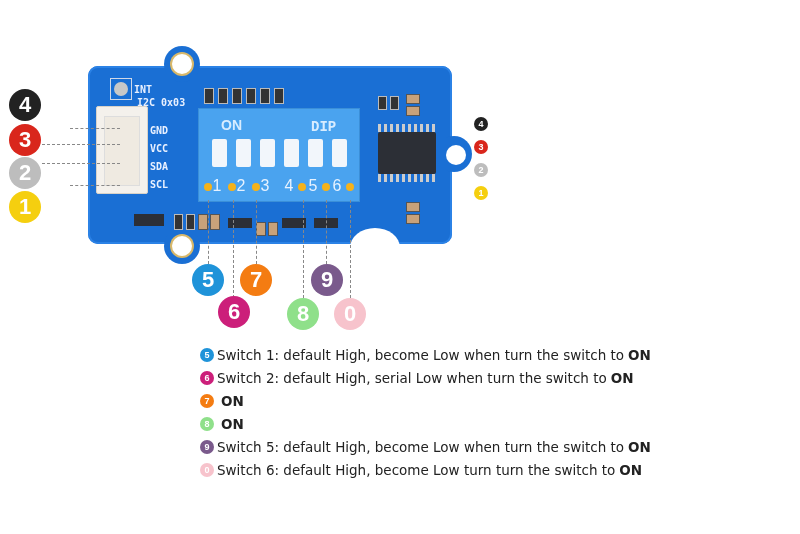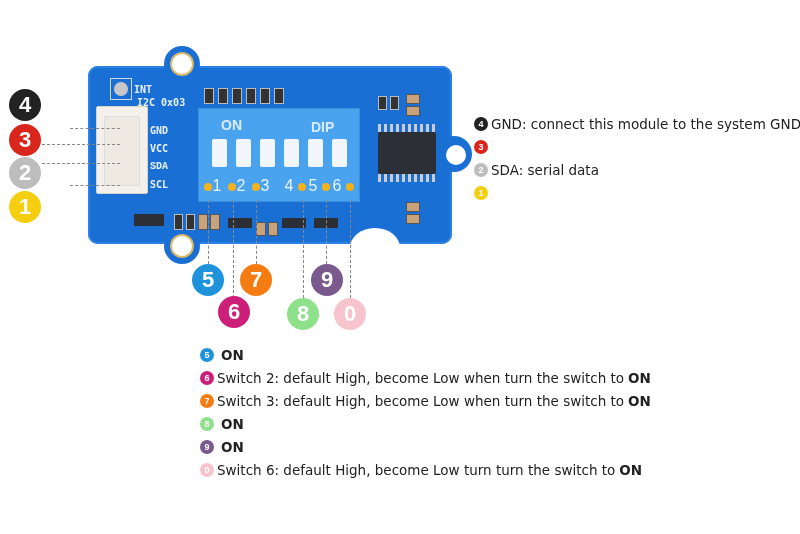--- a/index.html
+++ b/index.html
@@ -34,33 +34,33 @@
   <div class="abs" style="left:3px;top:3px;width:14px;height:14px;border-radius:50%;background:#c8c8c8;"></div>
 </div>
 <div class="pcb-text" style="left:134px;top:84px;">INT</div>
 <div class="pcb-text" style="left:137px;top:97px;">I2C 0x03</div>
 
 <div class="abs" style="left:96px;top:106px;width:50px;height:86px;background:#f4f1ec;border:1px solid #d8d2c8;border-radius:2px;"></div>
 <div class="abs" style="left:104px;top:116px;width:34px;height:68px;background:#efeae1;border:1px solid #ddd;"></div>
 
 <div class="pcb-text" style="left:150px;top:125px;">GND</div>
 <div class="pcb-text" style="left:150px;top:143px;">VCC</div>
-<div class="pcb-text" style="left:150px;top:161px;font-family:Liberation Mono, monospace;">SDA</div>
+<div class="pcb-text" style="left:150px;top:161px;">SDA</div>
 <div class="pcb-text" style="left:150px;top:179px;">SCL</div>
 
 <div class="res" style="left:204px;top:88px;width:8px;height:14px;"></div>
 <div class="res" style="left:218px;top:88px;width:8px;height:14px;"></div>
 <div class="res" style="left:232px;top:88px;width:8px;height:14px;"></div>
 <div class="res" style="left:246px;top:88px;width:8px;height:14px;"></div>
 <div class="res" style="left:260px;top:88px;width:8px;height:14px;"></div>
 <div class="res" style="left:274px;top:88px;width:8px;height:14px;"></div>
 
 <div class="abs" style="left:198px;top:108px;width:160px;height:92px;background:#4aa3ef;border:1px solid #3b8fd8;">
   <div class="abs" style="left:22px;top:8px;color:#d8ecff;font-size:14px;font-family:'Liberation Sans',sans-serif;font-weight:bold;">ON</div>
-  <div class="abs" style="left:112px;top:10px;color:#d8ecff;font-size:14px;font-family:Liberation Sans, sans-serif;font-weight:bold;">DIP</div>
+  <div class="abs" style="left:112px;top:10px;color:#d8ecff;font-size:14px;font-family:Liberation Mono, monospace;font-weight:bold;">DIP</div>
   <div class="abs" style="left:13px;top:30px;width:15px;height:28px;background:#f2f6fb;border-radius:2px;"></div>
   <div class="abs" style="left:37px;top:30px;width:15px;height:28px;background:#f2f6fb;border-radius:2px;"></div>
   <div class="abs" style="left:61px;top:30px;width:15px;height:28px;background:#f2f6fb;border-radius:2px;"></div>
   <div class="abs" style="left:85px;top:30px;width:15px;height:28px;background:#f2f6fb;border-radius:2px;"></div>
   <div class="abs" style="left:109px;top:30px;width:15px;height:28px;background:#f2f6fb;border-radius:2px;"></div>
   <div class="abs" style="left:133px;top:30px;width:15px;height:28px;background:#f2f6fb;border-radius:2px;"></div>
   <div class="abs" style="left:6px;top:68px;display:flex;gap:0;color:#e6f2ff;font-size:16px;font-family:'Liberation Sans',sans-serif;">
     <span style="width:24px;text-align:center;">1</span>
     <span style="width:24px;text-align:center;">2</span>
     <span style="width:24px;text-align:center;">3</span>
@@ -119,55 +119,54 @@
 <div class="badge big" style="left:192px;top:264px;background:#1f93d9;">5</div>
 <div class="badge big" style="left:218px;top:296px;background:#cc1f7a;">6</div>
 <div class="badge big" style="left:240px;top:264px;background:#f47c12;">7</div>
 <div class="badge big" style="left:287px;top:298px;background:#8fe08a;">8</div>
 <div class="badge big" style="left:311px;top:264px;background:#7a5a8c;">9</div>
 <div class="badge big" style="left:334px;top:298px;background:#f7c3cc;">0</div>
 
 <div class="abs" style="left:474px;top:112px;">
   <div class="legend-row">
     <span class="badge small" style="background:#222222;">4</span>
-    <span>GND: connect this module to the system GND</span>
   </div>
   <div class="legend-row">
     <span class="badge small" style="background:#d9261c;">3</span>
   </div>
   <div class="legend-row">
     <span class="badge small" style="background:#bdbdbd;">2</span>
-    <span>SDA: serial data</span>
   </div>
   <div class="legend-row">
     <span class="badge small" style="background:#f5cf0f;">1</span>
   </div>
 </div>
 
 <div class="abs" style="left:200px;top:343px;">
   <div class="legend-row">
     <span class="badge small" style="background:#1f93d9;">5</span>
+    <span>Switch 1: default High, become Low when turn the switch to</span>
     <b>ON</b>
   </div>
   <div class="legend-row">
     <span class="badge small" style="background:#cc1f7a;">6</span>
-    <span>Switch 2: default High, become Low when turn the switch to</span>
+    <span>Switch 2: default High, serial Low when turn the switch to</span>
     <b>ON</b>
   </div>
   <div class="legend-row">
     <span class="badge small" style="background:#f47c12;">7</span>
-    <span>Switch 3: default High, become Low when turn the switch to</span>
     <b>ON</b>
   </div>
   <div class="legend-row">
     <span class="badge small" style="background:#8fe08a;">8</span>
     <b>ON</b>
   </div>
   <div class="legend-row">
     <span class="badge small" style="background:#7a5a8c;">9</span>
+    <span>Switch 5: default High, become Low when turn the switch to</span>
     <b>ON</b>
   </div>
   <div class="legend-row">
     <span class="badge small" style="background:#f7c3cc;">0</span>
     <span>Switch 6: default High, become Low turn turn the switch to</span>
     <b>ON</b>
   </div>
 </div>
 
 </body></html>

